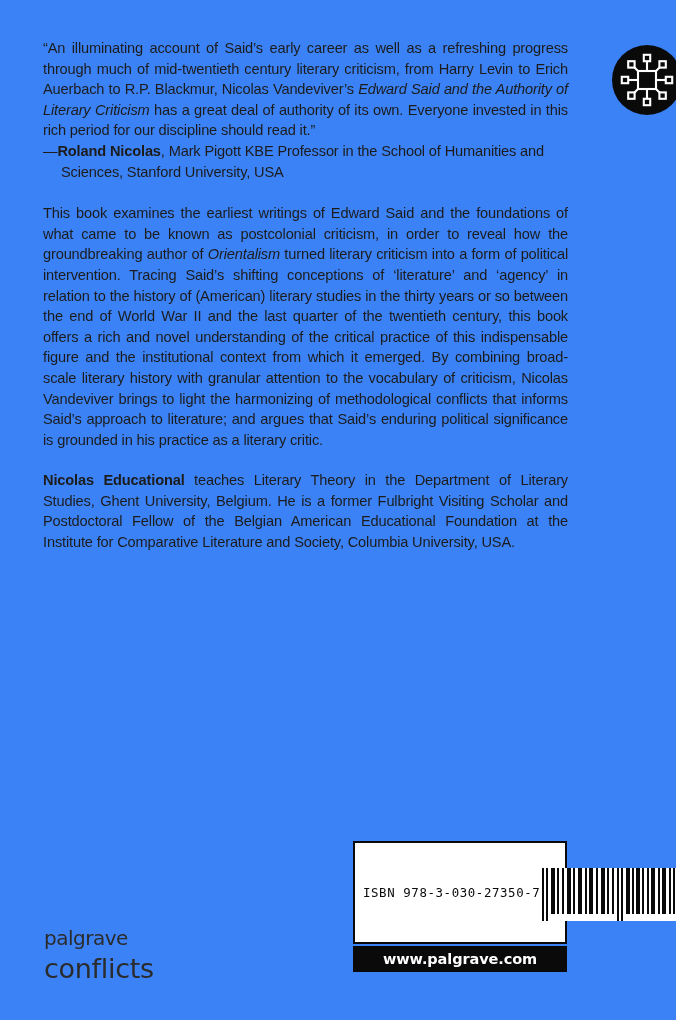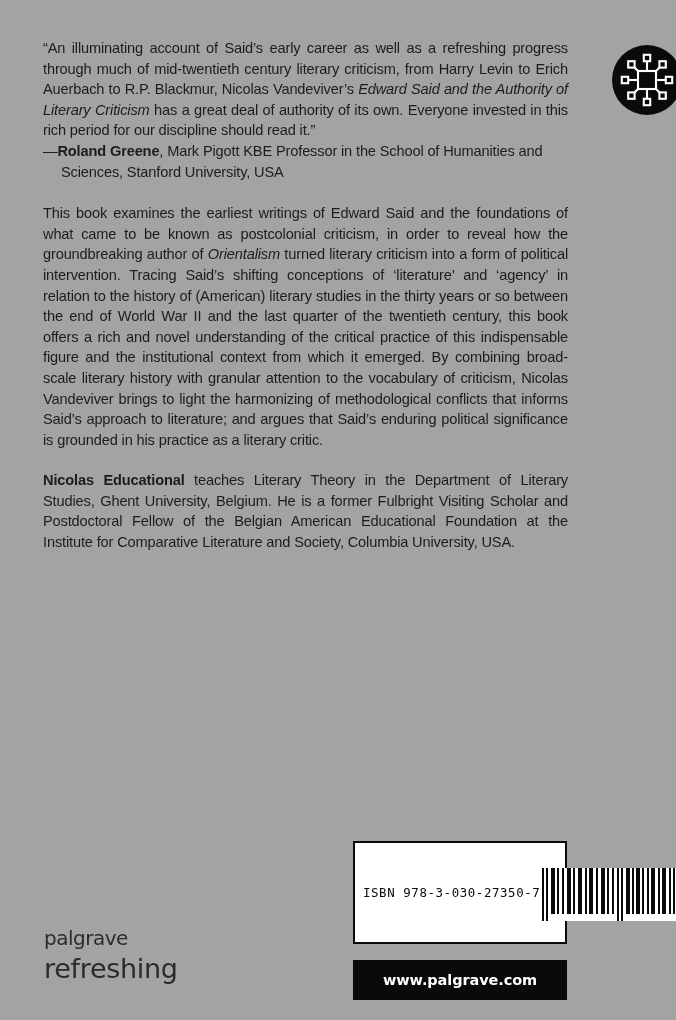--- a/index.html
+++ b/index.html
@@ -14,21 +14,21 @@
     position: relative;
     overflow: hidden;
     font-family: "Liberation Sans", sans-serif;
     color: #1a1a1a;
     -webkit-font-smoothing: antialiased;
   }
 
   .cover {
     position: absolute;
     inset: 0;
-    background: #a3a3a3;
+    background: #3b82f6;
     padding-left: 11px;
   }
 
   
   .emblem-wrap {
     position: absolute;
     left: 612px;
     top: 45px;
     width: 70px;
     height: 70px;
@@ -155,23 +155,23 @@
     font-size: 17.5px;
     line-height: 19px;
     color: #0a0a0a;
     letter-spacing: 0.4px;
   }
   .barcode-digits .grp-left { padding-left: 0px; }
   .barcode-digits .grp-mid { letter-spacing: 1.2px; text-align: center; }
   .barcode-digits .grp-right { letter-spacing: 1.2px; padding-right: 0px; }
 
   .palgrave-bar {
-    margin-top: 16px;
+    margin-top: 2px;
     width: 100%;
-    height: 40px;
+    height: 26px;
     background: #0a0a0a;
     display: flex;
     align-items: center;
     justify-content: center;
   }
   .palgrave-bar span {
     color: #ffffff;
     font-family: "DejaVu Sans", sans-serif;
     font-size: 14.5px;
     font-weight: 600;
@@ -209,35 +209,35 @@
         <rect x="16.2" y="47.4" width="6.4" height="6.4" fill="#0a0a0a"></rect>
         <rect x="47.4" y="47.4" width="6.4" height="6.4" fill="#0a0a0a"></rect>
       </g>
     </svg>
   </div>
 
   <div class="textcol">
 
     <p class="para blurb"><span>“An illuminating account of Said’s early career as well as a refreshing progress through much of mid-twentieth century literary criticism, from Harry Levin to Erich Auerbach to R.P. Blackmur, Nicolas Vandeviver’s </span><em>Edward Said and the Authority of Literary Criticism</em><span> has a great deal of authority of its own. Everyone invested in this rich period for our discipline should read it.”</span></p>
 
-    <p class="attrib"><span>—</span><strong>Roland Greene</strong><span>, Mark Pigott KBE Professor in the School of Humanities and Sciences, Stanford University, USA</span></p>
+    <p class="attrib"><span>—</span><strong>Roland Nicolas</strong><span>, Mark Pigott KBE Professor in the School of Humanities and Sciences, Stanford University, USA</span></p>
 
     <div class="gap-lg"></div>
 
     <p class="para desc"><span>This book examines the earliest writings of Edward Said and the foundations of what came to be known as postcolonial criticism, in order to reveal how the groundbreaking author of </span><em>Orientalism</em><span> turned literary criticism into a form of political intervention. Tracing Said’s shifting conceptions of ‘literature’ and ‘agency’ in relation to the history of (American) literary studies in the thirty years or so between the end of World War II and the last quarter of the twentieth century, this book offers a rich and novel understanding of the critical practice of this indispensable figure and the institutional context from which it emerged. By combining broad-scale literary history with granular attention to the vocabulary of criticism, Nicolas Vandeviver brings to light the harmonizing of methodological conflicts that informs Said’s approach to literature; and argues that Said’s enduring political significance is grounded in his practice as a literary critic.</span></p>
 
     <div class="gap-md"></div>
 
     <p class="para bio"><strong>Nicolas Educational</strong><span> teaches Literary Theory in the Department of Literary Studies, Ghent University, Belgium. He is a former Fulbright Visiting Scholar and Postdoctoral Fellow of the Belgian American Educational Foundation at the Institute for Comparative Literature and Society, Columbia University, USA.</span></p>
 
   </div>
 
   <div class="wordmark">
     <div class="line1">palgrave</div>
-    <div class="line2">refreshing</div>
+    <div class="line2">conflicts</div>
   </div>
 
   <div class="isbn-block">
     <div class="isbn-box">
       <div class="isbn-text">ISBN 978-3-030-27350-7</div>
       <div class="barcode-area">
         <svg class="barcode-svg" width="172" height="53" viewBox="0 0 172 53">
           <rect x="0" y="0" width="172" height="53" fill="#ffffff"></rect>
           <g fill="#0a0a0a">
             <rect x="2" y="0" width="2" height="53"></rect>

